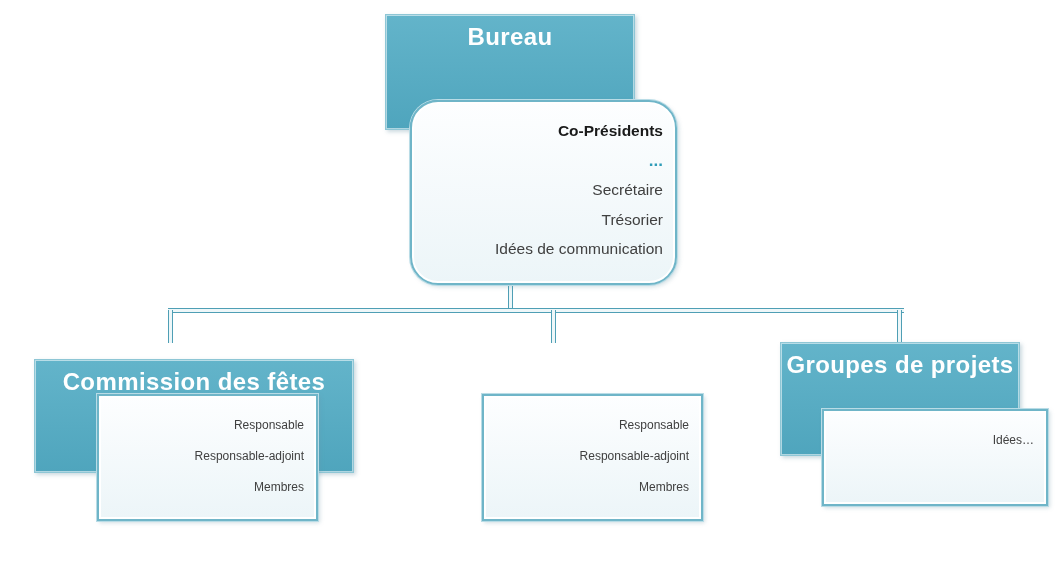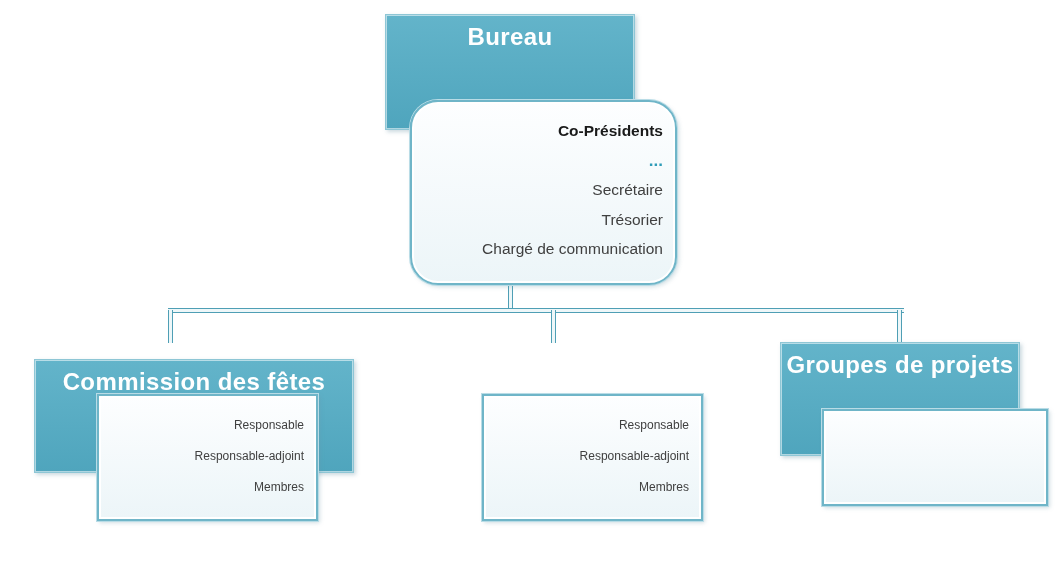--- a/index.html
+++ b/index.html
@@ -71,21 +71,21 @@
 
   <div class="node" style="left:385px;top:14px;width:250px;height:116px;">
     <div class="node-title">Bureau</div>
   </div>
   <div class="detail" style="left:410px;top:100px;width:267px;height:185px;border-radius:28px;">
     <div class="detail-inner">
       <div class="detail-item bold">Co-Présidents</div>
       <div class="detail-item dots">...</div>
       <div class="detail-item">Secrétaire</div>
       <div class="detail-item">Trésorier</div>
-      <div class="detail-item">Chargé de communication</div>
+      <div class="detail-item">Idées de communication</div>
     </div>
   </div>
 
   <div class="node" style="left:10px;top:359px;width:320px;height:114px;margin-left:24px;">
     <div class="node-title">Commission des fêtes</div>
   </div>
   <div class="detail" style="left:97px;top:394px;width:221px;height:127px;">
     <div class="detail-inner">
       <div class="detail-item child-item">Responsable</div>
       <div class="detail-item child-item">Responsable-adjoint</div>
@@ -99,16 +99,17 @@
       <div class="detail-item child-item">Responsable-adjoint</div>
       <div class="detail-item child-item">Membres</div>
     </div>
   </div>
 
   <div class="node" style="left:780px;top:342px;width:240px;height:114px;">
     <div class="node-title">Groupes de projets</div>
   </div>
   <div class="detail" style="left:822px;top:409px;width:226px;height:97px;">
     <div class="detail-inner">
+      <div class="detail-item child-item">Idées…</div>
     </div>
   </div>
 
 </div>
 
 </body></html>

